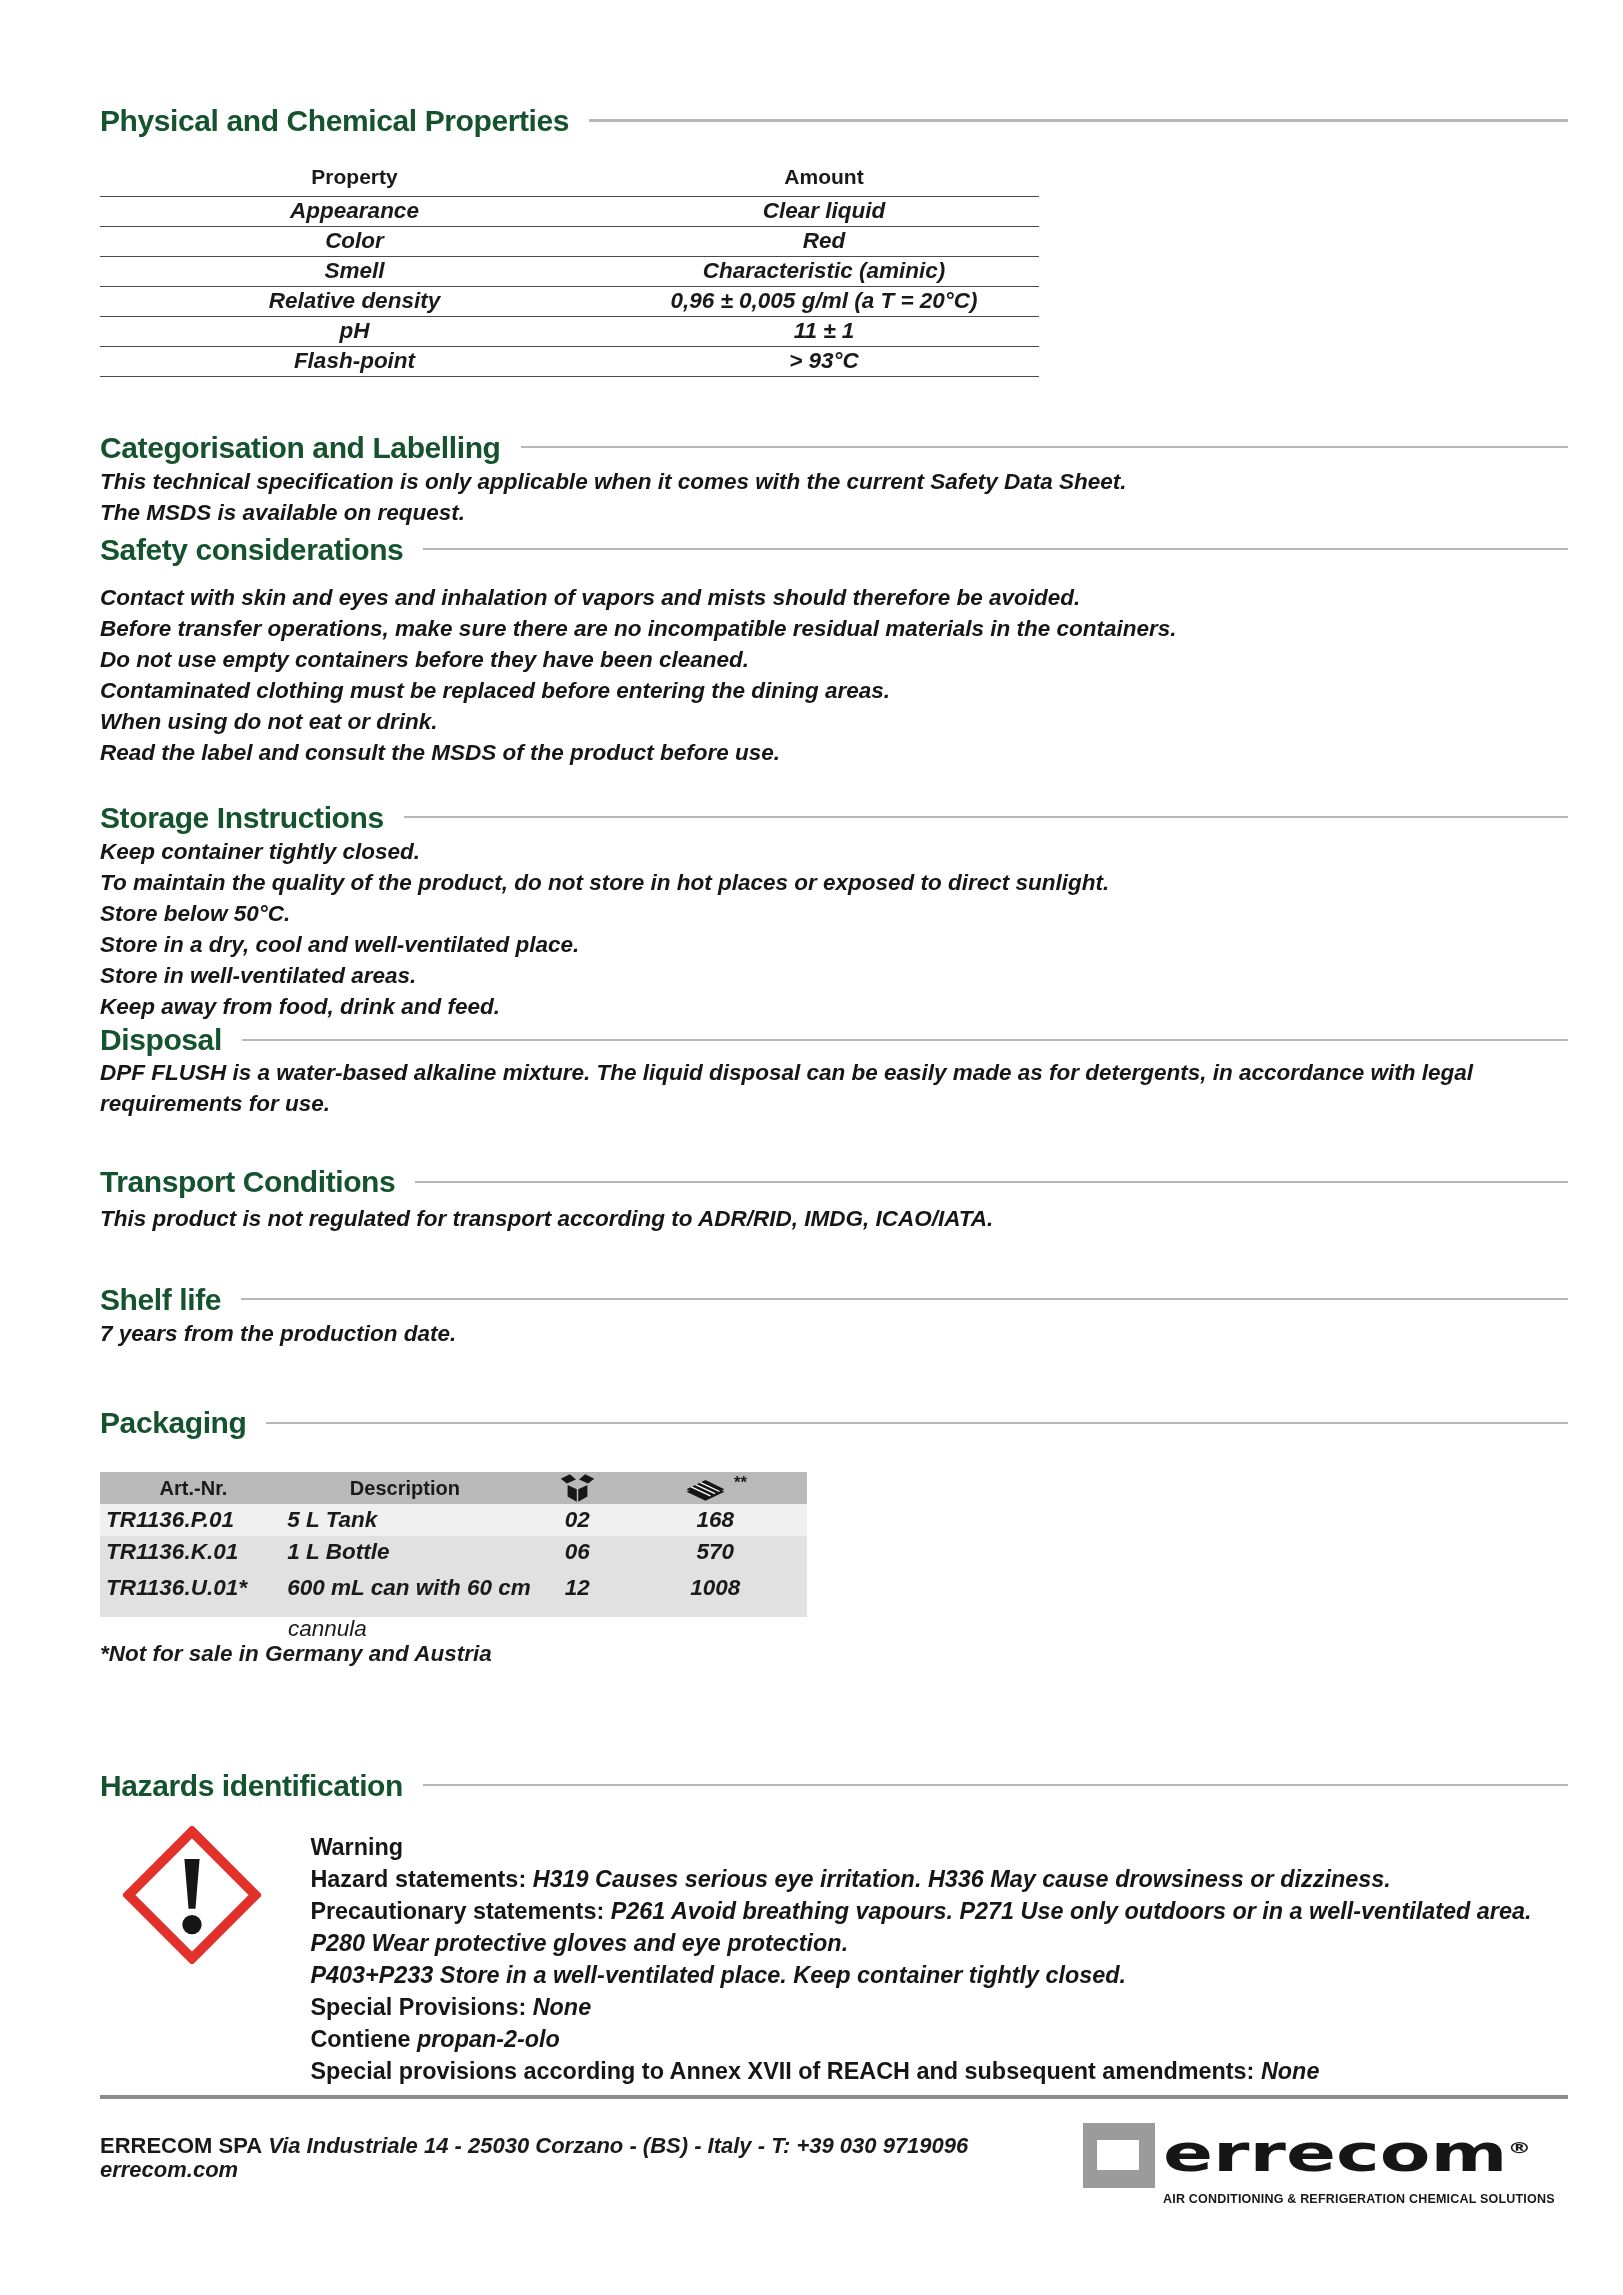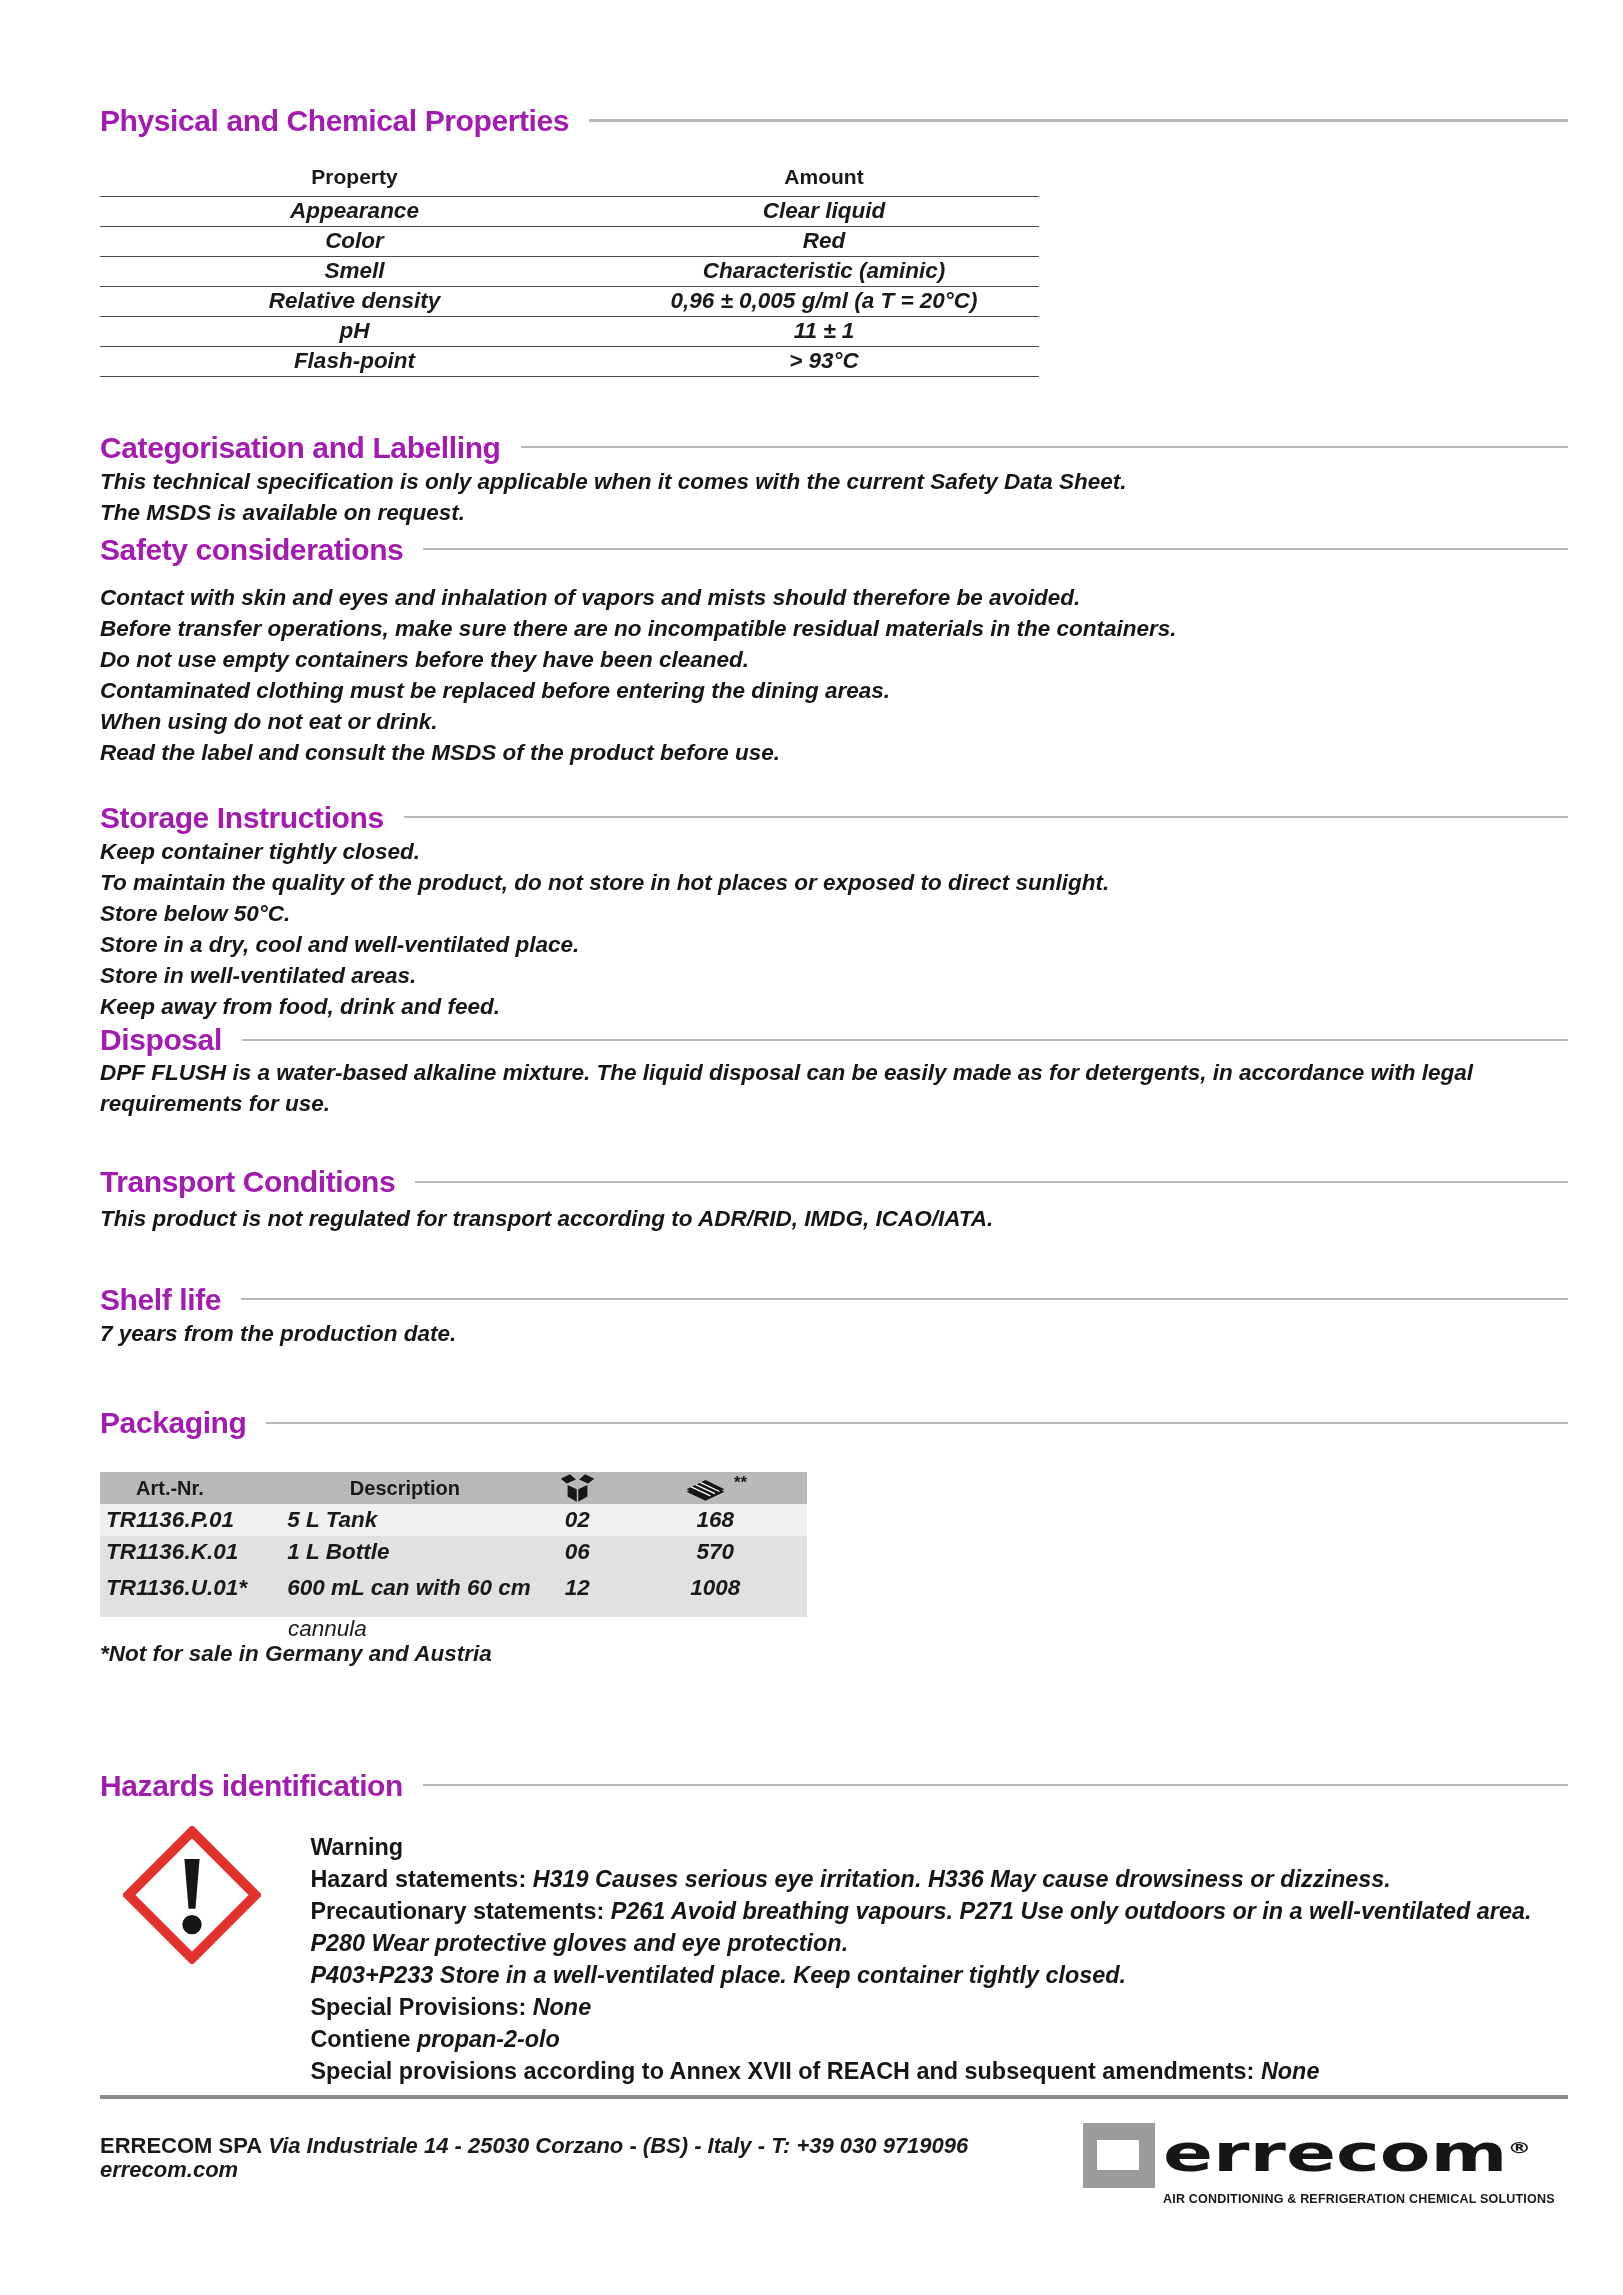--- a/index.html
+++ b/index.html
@@ -10,21 +10,21 @@
     padding:103px 55px 33px 100px;
     background:#ffffff;
     color:#1a1a1a;
     font-family:"Liberation Sans", sans-serif;
     overflow:hidden;
   }
   
   .sec-h {
     display:flex; align-items:center; gap:20px;
     margin:0;
-    color:#a21caf; font-size:30px; font-weight:bold; line-height:35px;
+    color:#14532d; font-size:30px; font-weight:bold; line-height:35px;
     letter-spacing:-0.4px;
   }
   .sec-h .rule { flex:1; height:2.5px; background:#b7b7b7; }
   
   .bodyline {
     margin:0; font-size:22.5px; font-weight:bold; font-style:italic;
     line-height:31px; color:#161616;
   }
   .lines { margin:0; }
 
@@ -46,21 +46,21 @@
   .mt-storage { margin-top:32px; }
   .mt-transport { margin-top:45px; }
   .mt-line4 { margin-top:3.3px; }
   .mt-shelf { margin-top:48px; }
   .mt-pack { margin-top:56px; }
   .mt-hazard { margin-top:102px; }
 
   
   .pack-table { border-collapse:collapse; margin-top:32px; table-layout:fixed; }
   .pack-table th { background:#b9b9b9; font-size:20px; font-weight:bold; height:30px; padding:0; }
-  .pack-table th.h-art { text-align:left; padding-left:36px; }
+  .pack-table th.h-art { text-align:center; padding-left:8px; }
   .pack-table td { font-size:22.5px; font-weight:bold; font-style:italic; height:32px; padding:0; }
   .pack-table tr.r1 td { background:#f0f0f0; }
   .pack-table tr.r2 td, .pack-table tr.r3 td { background:#e1e1e1; }
   .pack-table tr.r3 td { height:42px; vertical-align:top; padding-top:6.7px; }
   .pack-table td.c-art { padding-left:6px; }
   .pack-table td.c-desc { padding-left:8.3px; white-space:nowrap; }
   .pack-table td.c-num { text-align:center; }
   .pack-table th .marker { font-size:16.7px; vertical-align:super; font-weight:bold; }
   .icon-cell { text-align:center; vertical-align:middle; }
   .cannula-line { margin:0 0 0 188px; font-size:22.5px; font-weight:normal; font-style:italic; line-height:23.4px; }

